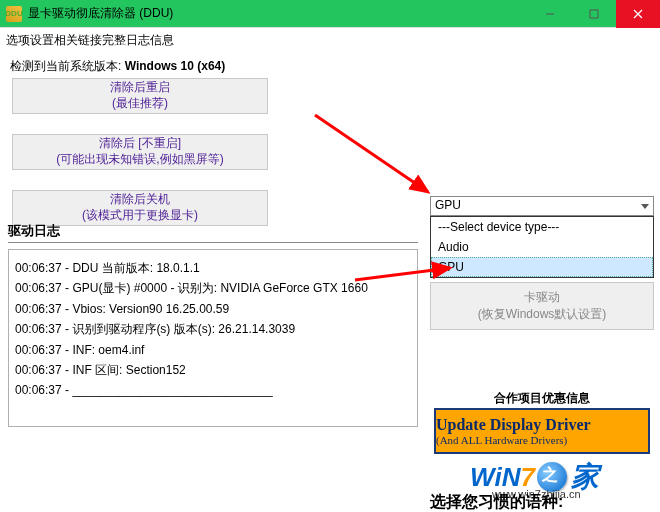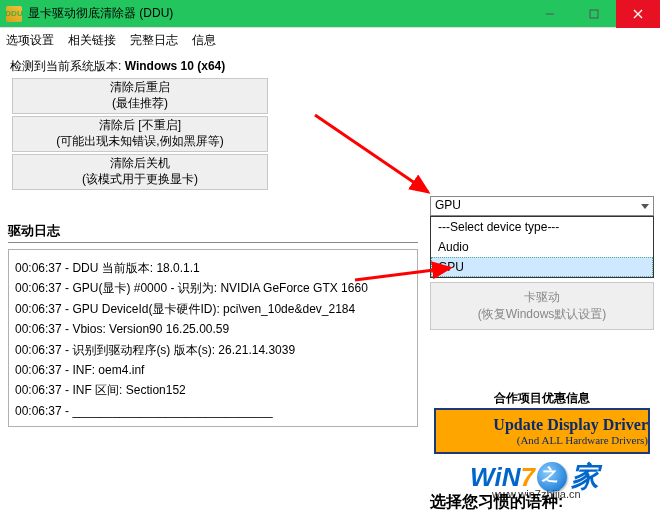--- a/index.html
+++ b/index.html
@@ -5,46 +5,46 @@
   * { box-sizing: border-box; margin: 0; padding: 0; }
   body { font-family: "Microsoft YaHei", "SimSun", Arial, sans-serif; font-size: 12px; background: #fff; width: 660px; height: 512px; overflow: hidden; position: relative; }
   
   .titlebar { background: #22c55e; height: 28px; display: flex; align-items: center; padding: 0 0 0 6px; border-bottom: 1px solid #ddd; }
   .titlebar .app-icon { width: 16px; height: 16px; background: linear-gradient(45deg,#d4a017,#f0c040); border-radius: 2px; margin-right: 6px; display: inline-flex; align-items: center; justify-content: center; font-size: 8px; font-weight: bold; color: #5a3; }
   .titlebar .title { flex: 1; font-size: 12px; }
   .titlebar .win-btns { display: flex; }
   .titlebar .win-btn { width: 44px; height: 28px; display: flex; align-items: center; justify-content: center; color: #555; cursor: pointer; }
   .titlebar .win-btn.close { background: #e81123; color: #fff; }
   
-  .menubar { background: #fff; height: 24px; display: flex; align-items: center; padding: 0 6px; gap: 14px; font-size: 12px; }
+  .menubar { background: #fff; height: 24px; display: flex; align-items: center; padding: 0 6px; font-size: 12px; }
   .menubar span { cursor: pointer; }
   
   .sys-line { padding: 6px 10px 8px 10px; font-size: 12px; }
   .sys-line .bold { font-weight: bold; }
   
   .left-col { position: absolute; left: 12px; top: 78px; width: 256px; }
-  .big-btn { width: 100%; height: 36px; background: #efefef; border: 1px solid #c8c8c8; margin-bottom: 2px; display: flex; flex-direction: column; align-items: center; justify-content: center; color: #000000; font-size: 12px; line-height: 1.3; cursor: pointer; }
+  .big-btn { width: 100%; height: 36px; background: #efefef; border: 1px solid #c8c8c8; margin-bottom: 20px; display: flex; flex-direction: column; align-items: center; justify-content: center; color: #4c1d95; font-size: 12px; line-height: 1.3; cursor: pointer; }
   
   .log-section { position: absolute; left: 8px; top: 222px; width: 410px; }
   .log-title { font-weight: bold; font-size: 13px; margin-bottom: 2px; }
   .log-hr { border-top: 1px solid #888; margin-bottom: 6px; }
   .log-box { border: 1px solid #b0b0b0; padding: 8px 6px; font-size: 12px; line-height: 1.7; background: #fff; height: 178px; overflow: hidden; }
   
   .right-col { position: absolute; left: 430px; top: 196px; width: 224px; }
   .select-box { width: 100%; height: 20px; border: 1px solid #888; background: #fff; font-size: 12px; padding: 1px 4px; cursor: pointer; position: relative; }
   .select-box::after { content: ""; position: absolute; right: 4px; top: 7px; border-left: 4px solid transparent; border-right: 4px solid transparent; border-top: 5px solid #555; }
   .dropdown { width: 224px; border: 1px solid #333; background: #fff; font-size: 12px; }
   .dropdown .opt { padding: 2px 6px; }
   .dropdown .opt.sel { background: #cde8ff; border: 1px dotted #5a9; }
   .dropdown .opt:not(.sel) { border: 1px solid transparent; }
   
   .behind-btn { position: absolute; left: 430px; top: 282px; width: 224px; height: 48px; background: #efefef; border: 1px solid #c8c8c8; display: flex; flex-direction: column; align-items: center; justify-content: center; color: #888; font-size: 12px; line-height: 1.4; cursor: pointer; }
   
   .ad-title { position: absolute; left: 430px; top: 390px; width: 224px; text-align: center; font-weight: bold; font-size: 12px; }
-  .ad-box { position: absolute; left: 434px; top: 408px; width: 216px; height: 46px; background: #ffa500; border: 2px solid #1a3a7a; display: flex; flex-direction: column; align-items: flex-end; justify-content: center; cursor: pointer; }
+  .ad-box { position: absolute; left: 434px; top: 408px; width: 216px; height: 46px; background: #ffa500; border: 2px solid #1a3a7a; display: flex; flex-direction: column; align-items: flex-start; justify-content: center; cursor: pointer; }
   .ad-box .l1 { font-family: Georgia, serif; font-weight: bold; font-size: 16px; color: #0a2a6a; }
   .ad-box .l2 { font-family: Georgia, serif; font-size: 11px; color: #0a2a6a; }
   
   .watermark { position: absolute; left: 470px; top: 458px; font-family: Arial, sans-serif; font-size: 26px; font-weight: bold; font-style: italic; color: #0066cc; display: flex; align-items: center; }
   .watermark .seven { color: #ff9900; }
   .watermark .dot { display: inline-block; width: 30px; height: 30px; border-radius: 50%; background: radial-gradient(circle at 35% 35%, #8cf, #06c); margin: 0 2px; position: relative; box-shadow: 1px 1px 2px rgba(0,0,0,.3); }
   .watermark .dot::after { content: "之"; position: absolute; left: 5px; top: 3px; font-size: 16px; color: #fff; font-style: normal; }
   .watermark .jia { font-family: "KaiTi", cursive; font-style: italic; font-size: 28px; margin-left: 2px; }
   .watermark-url { position: absolute; left: 492px; top: 488px; font-size: 11px; color: #333; }
   
@@ -104,21 +104,20 @@
     <div>(该模式用于更换显卡)</div>
   </div>
 </div>
 
 <div class="log-section">
   <div class="log-title">驱动日志</div>
   <div class="log-hr"></div>
   <div class="log-box">
     <div>00:06:37 - DDU 当前版本: 18.0.1.1</div>
     <div>00:06:37 - GPU(显卡) #0000 - 识别为: NVIDIA GeForce GTX 1660</div>
-    <div>00:06:37 - GPU DeviceId(显卡硬件ID): pci\ven_10de&amp;dev_2184</div>
     <div>00:06:37 - Vbios: Version90 16.25.00.59</div>
     <div>00:06:37 - 识别到驱动程序(s) 版本(s): 26.21.14.3039</div>
     <div>00:06:37 - INF: oem4.inf</div>
     <div>00:06:37 - INF 区间: Section152</div>
     <div>00:06:37 - ______________________________</div>
   </div>
 </div>
 
 <div class="right-col">
   <div class="select-box">

